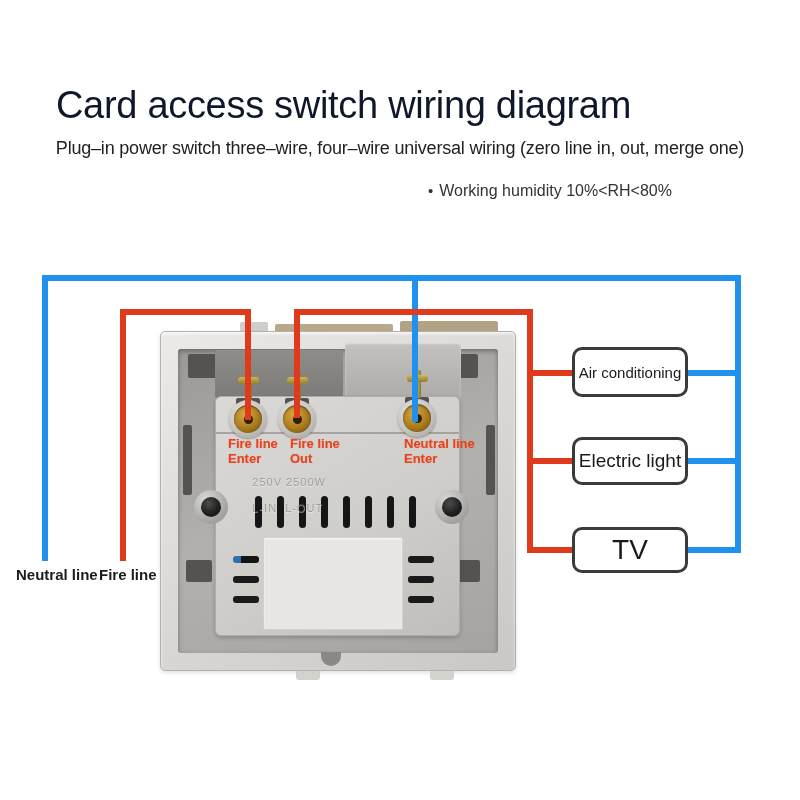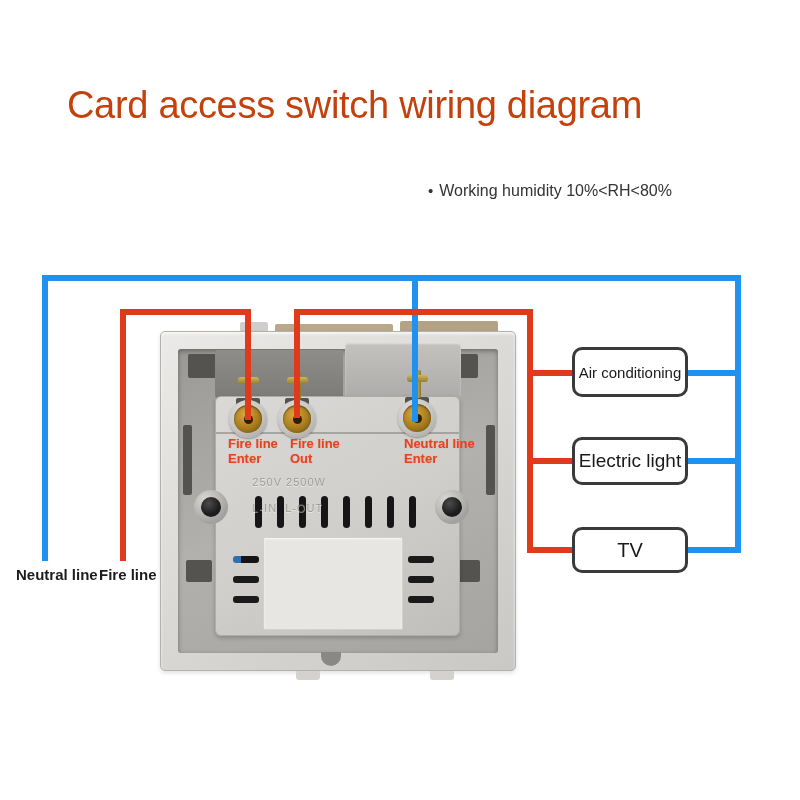--- a/index.html
+++ b/index.html
@@ -9,22 +9,22 @@
     --boxborder:#3a3a3a;
   }
   *{margin:0;padding:0;box-sizing:border-box;}
   html,body{background:#ffffff;}
   .page{
     position:relative;width:800px;height:800px;background:#ffffff;overflow:hidden;
     font-family:"Liberation Sans", sans-serif;color:#111;
   }
   
   .title{
-    position:absolute;left:12px;top:84px;width:685px;text-align:center;
-    font-size:38px;font-weight:500;letter-spacing:-0.3px;color:#c2410c;
+    position:absolute;left:1px;top:84px;width:685px;text-align:center;
+    font-size:38px;font-weight:500;letter-spacing:-0.3px;color:#0f172a;
   }
   .subtitle{
     position:absolute;left:0;top:138px;width:800px;text-align:center;
     font-size:18px;font-weight:400;letter-spacing:-0.2px;color:#222;
   }
   .bullet-item{
     position:absolute;top:182px;font-size:16px;color:#333;white-space:nowrap;
   }
   .bullet-item .dot{margin-right:6px;font-size:15px;color:#333;}
   .b1{left:97px;} .b2{left:428px;text-align:center;}
@@ -38,21 +38,21 @@
   .wire.neutral{background:var(--neutral);}
 
   
   .device-box{
     position:absolute;left:572px;width:116px;background:#fff;
     border:3px solid var(--boxborder);border-radius:10px;z-index:30;
     display:flex;align-items:center;justify-content:center;color:#1a1a1a;
   }
   .d-ac{top:347px;height:50px;font-size:15px;}
   .d-el{top:437px;height:48px;font-size:19px;}
-  .d-tv{top:527px;height:46px;font-size:20px;}
+  .d-tv{top:527px;height:46px;font-size:28px;}
 
   
   .wire-label{
     position:absolute;top:566px;font-size:15px;font-weight:600;color:#1c1c1c;
     z-index:30;white-space:nowrap;
   }
   .wl-neutral{left:16px;} .wl-fire{left:99px;}
 
   
   .t-label{
@@ -144,20 +144,21 @@
   .bottom-notch{left:161px;top:334px;width:20px;height:14px;background:#8a8885;border-radius:0 0 10px 10px;}
   .btab1{left:136px;top:353px;width:24px;height:9px;background:#d3d2cf;border-radius:0 0 3px 3px;}
   .btab2{left:270px;top:353px;width:24px;height:9px;background:#d3d2cf;border-radius:0 0 3px 3px;}
 </style>
 </head>
 <body>
 
 <div class="page">
 
   <div class="title">Card access switch wiring diagram</div>
+  <div class="subtitle">Plug–in power switch three–wire, four–wire universal wiring (zero line in, out, merge one)</div>
   <div class="bullet-item b2"><span class="dot">•</span><span>Working humidity 10%&lt;RH&lt;80%</span></div>
 
   <div class="diagram">
 
     <div class="switch">
       <div class="tab-gray"></div>
       <div class="tab-tan1"></div>
       <div class="tab-tan2"></div>
       <div class="plate"></div>
       <div class="recess"></div>

